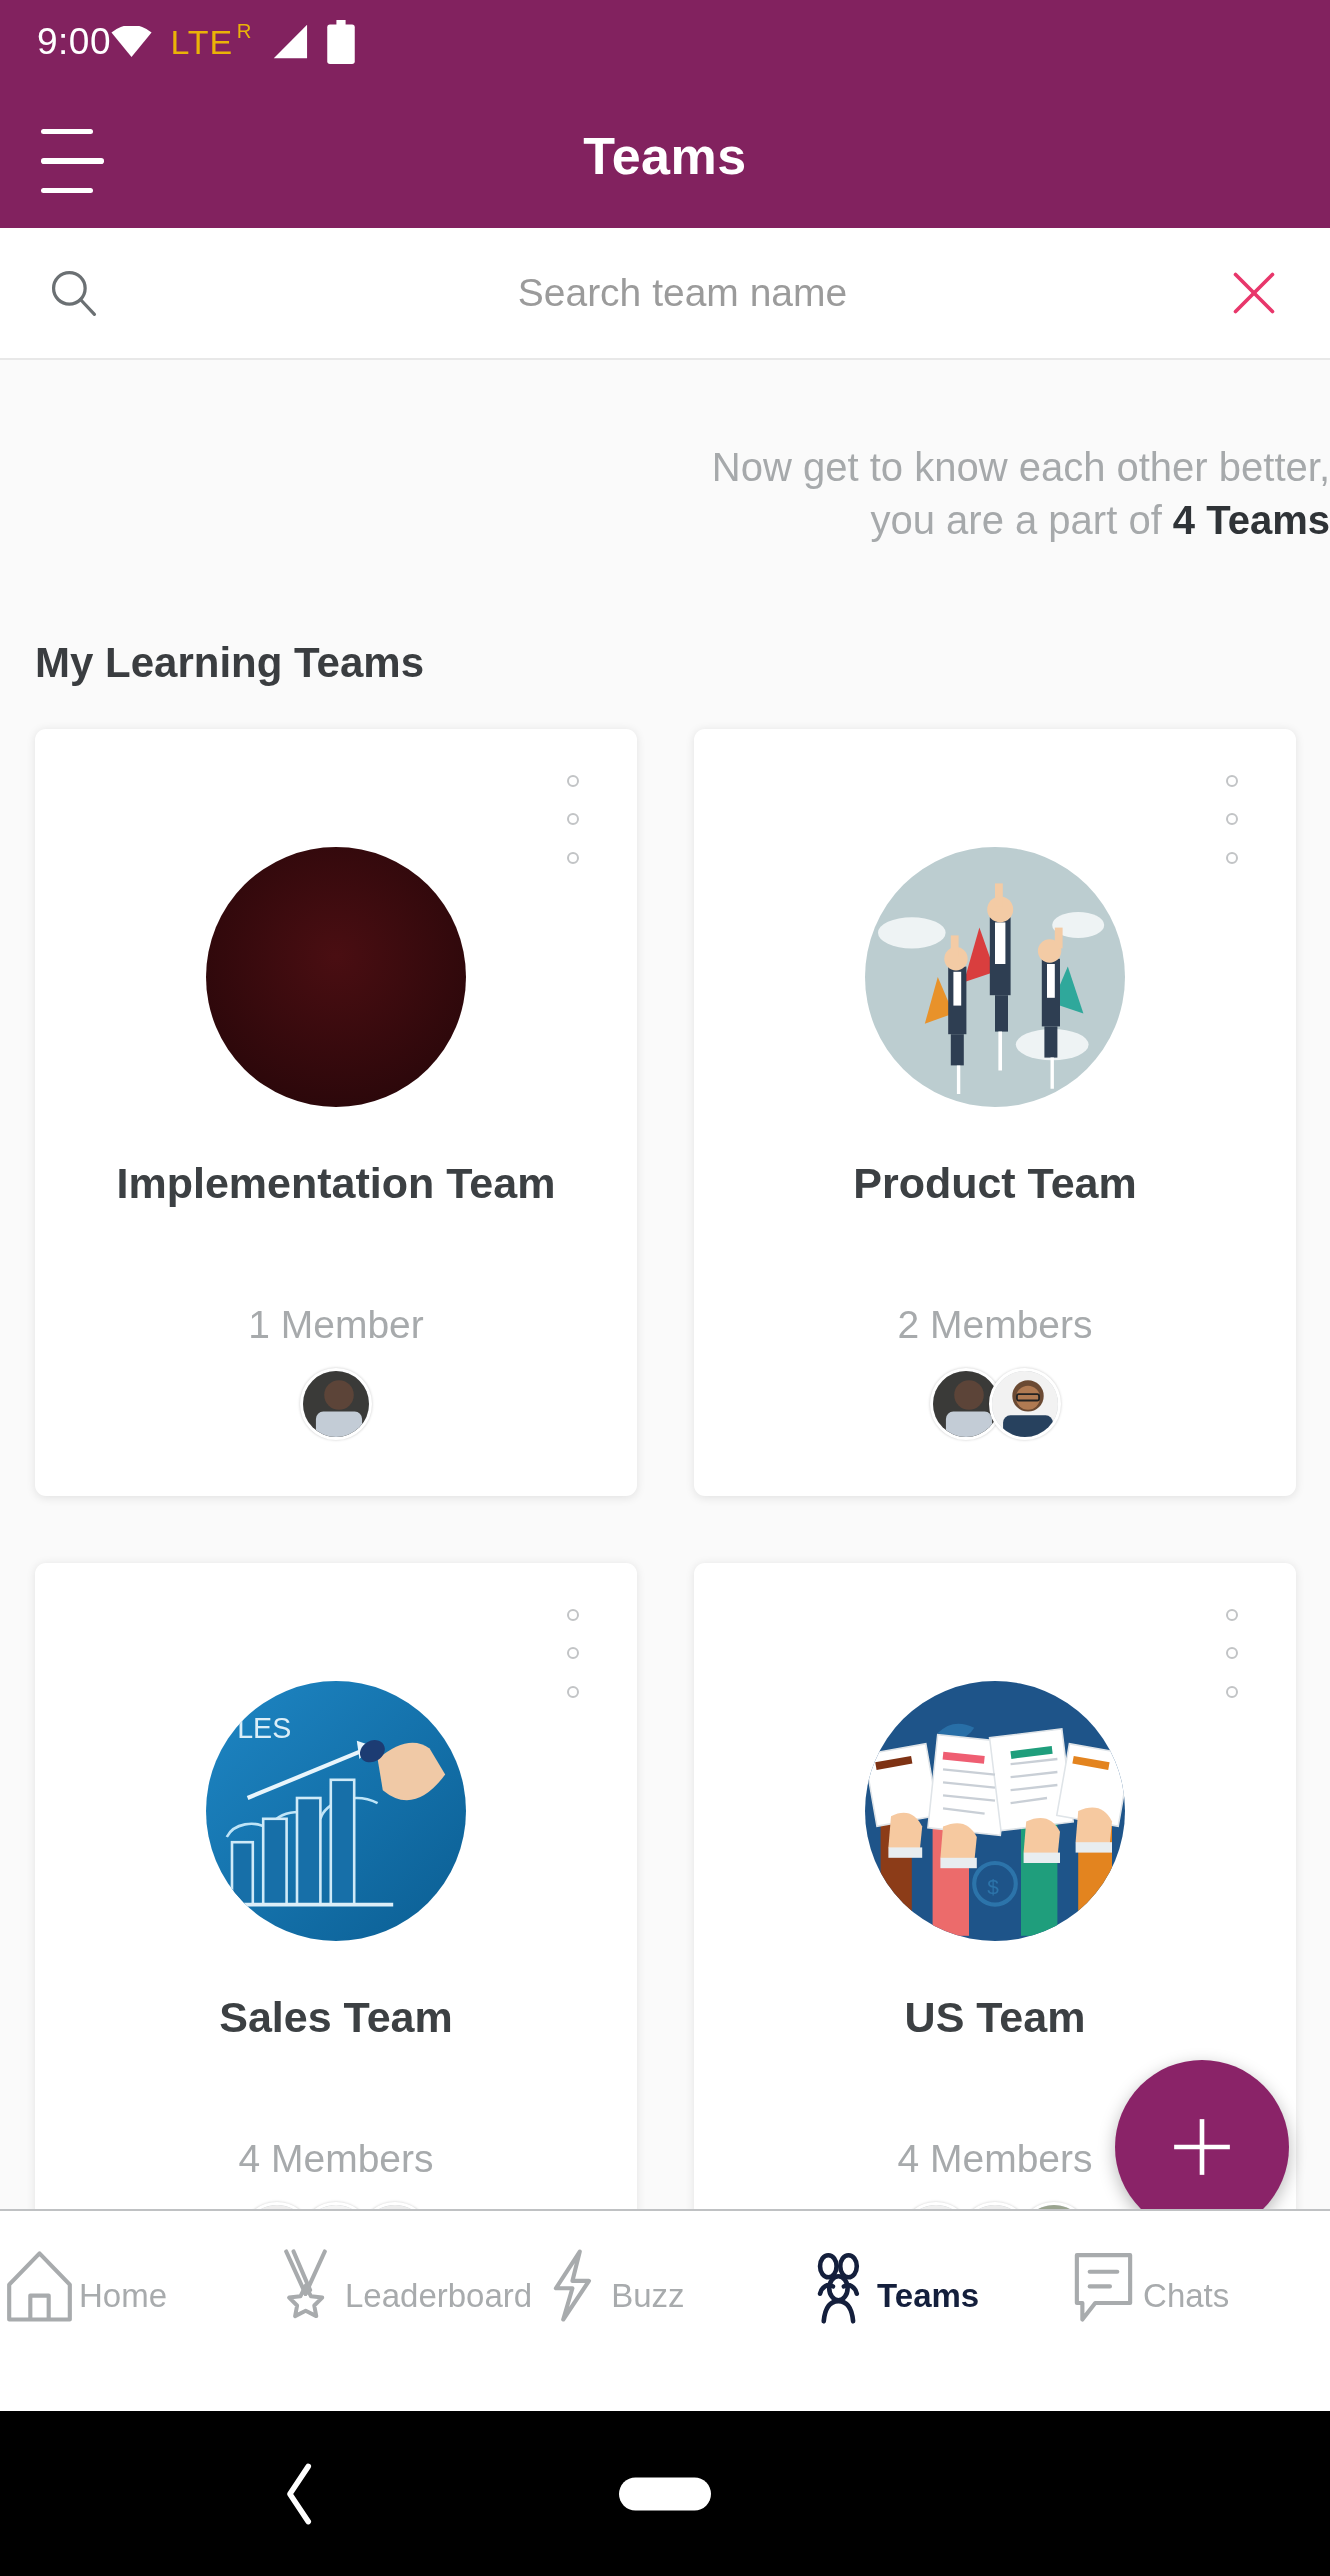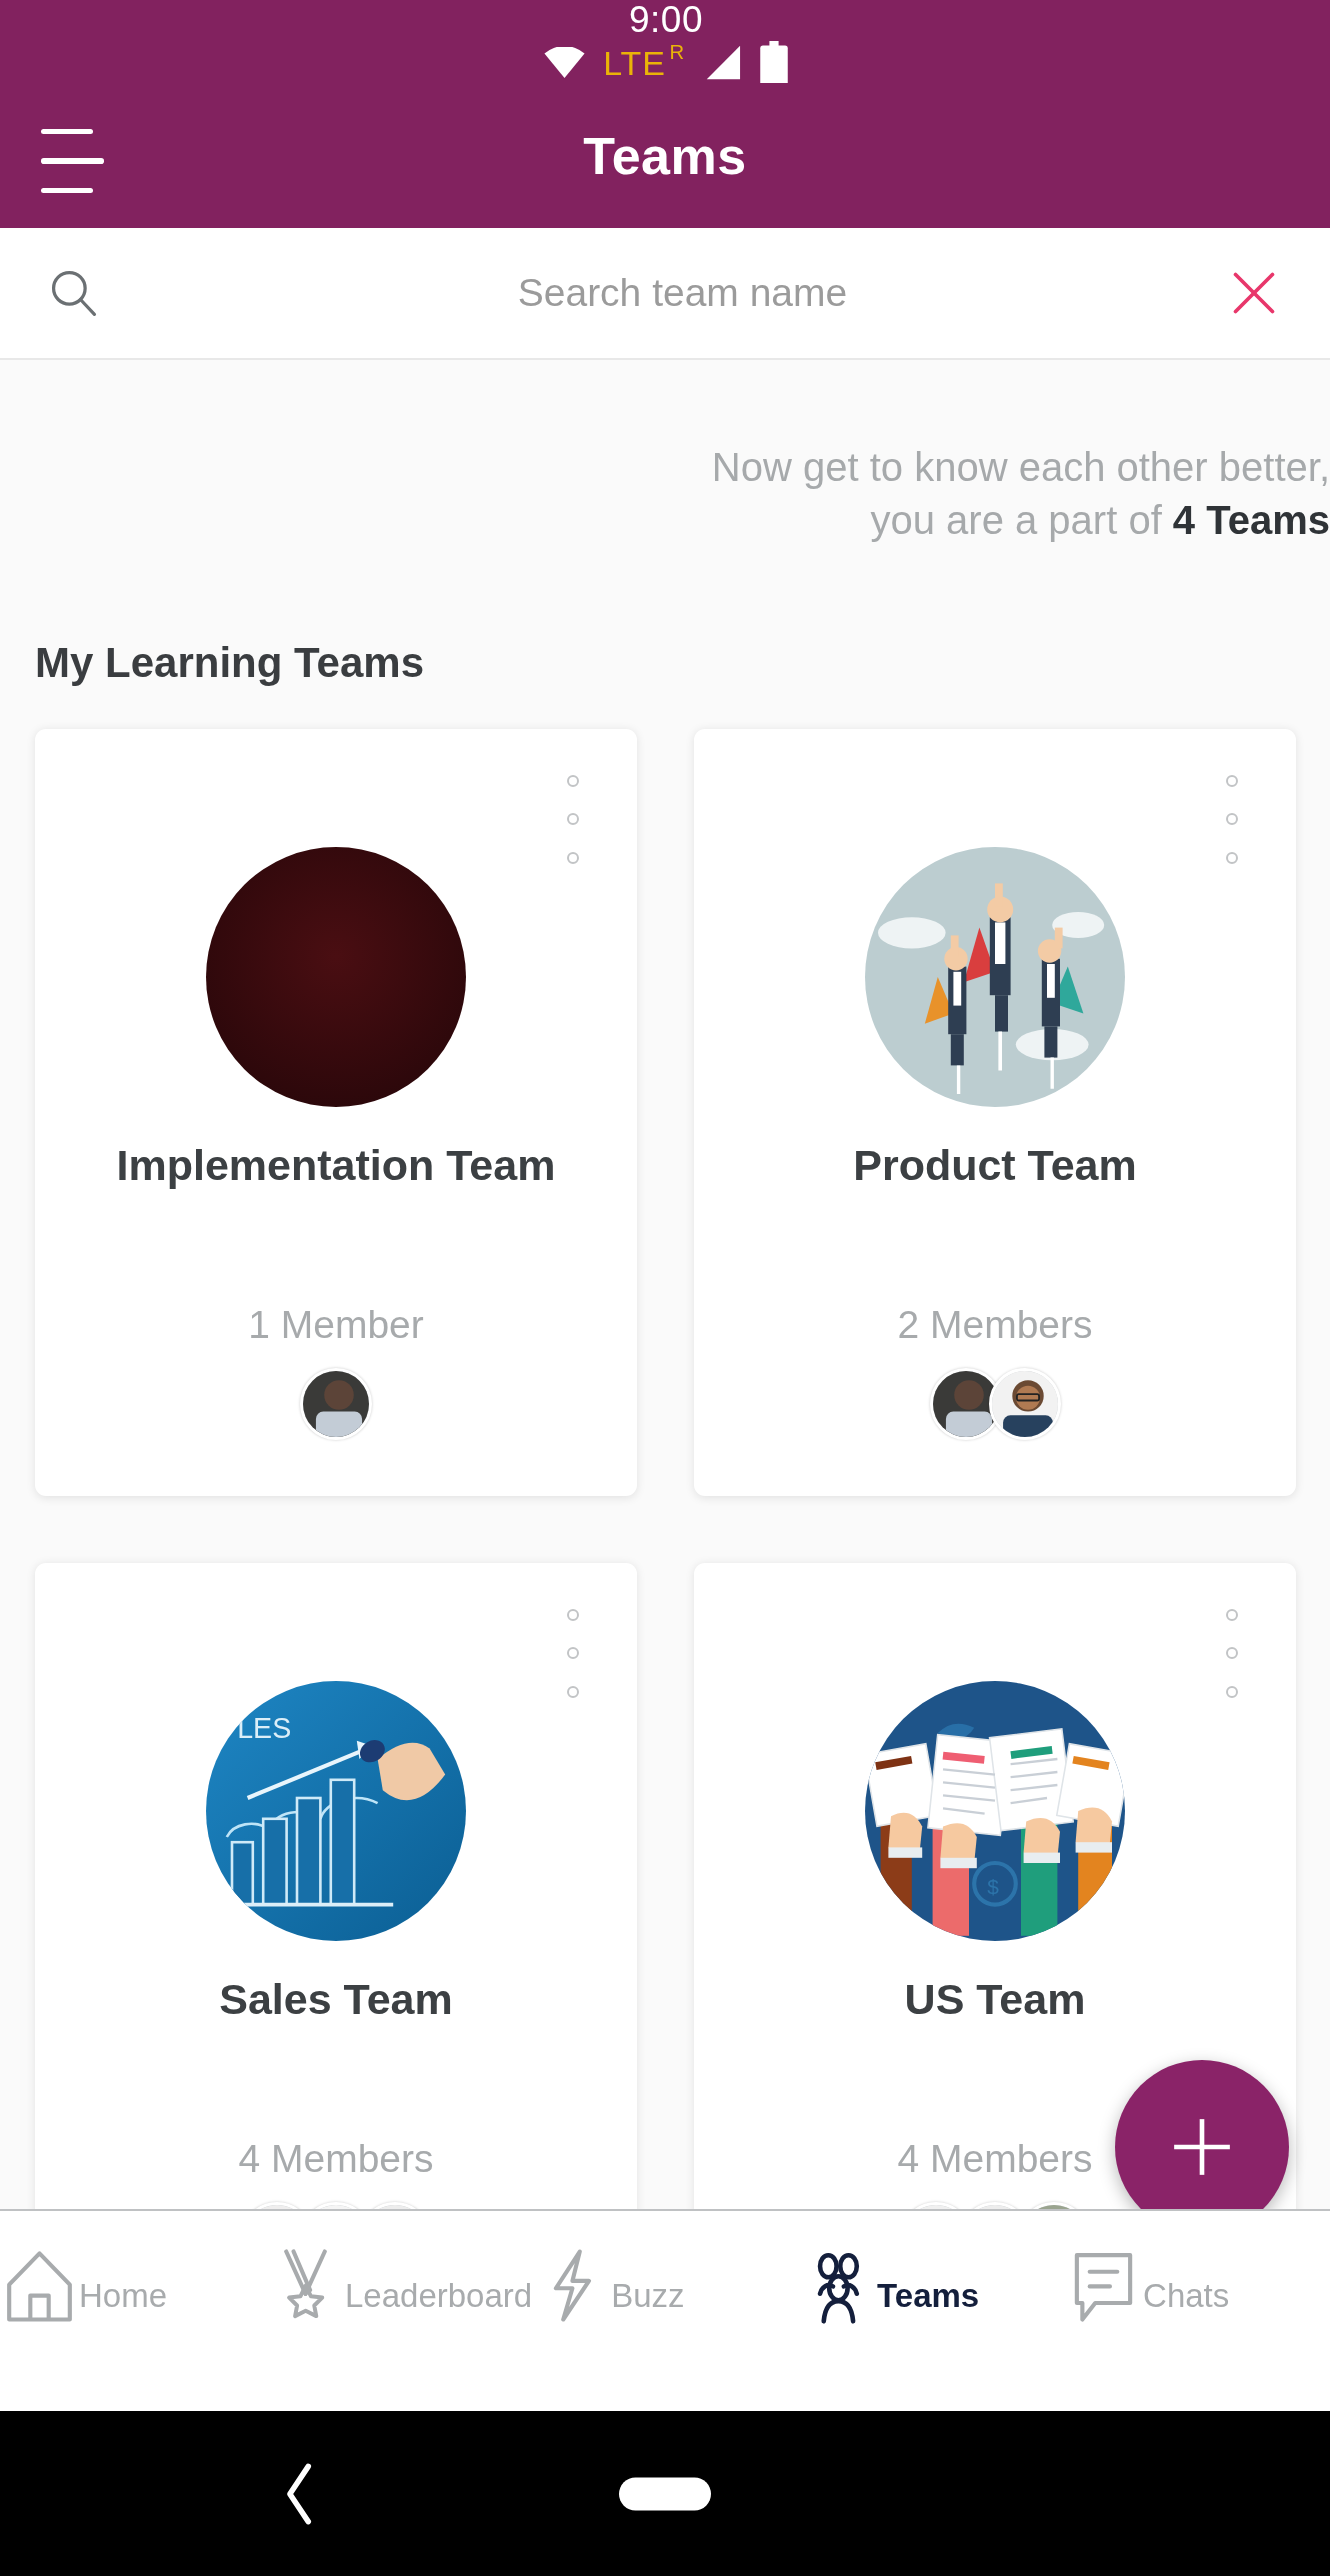--- a/index.html
+++ b/index.html
@@ -8,23 +8,22 @@
     font-family:"Liberation Sans", sans-serif;
     background:#ffffff;
     overflow:hidden;
     position:relative;
   }
 
   
   .status-bar{
     position:absolute; top:0; left:0; width:1330px; height:83px;
     background:#82225F;
-    display:flex; align-items:center; justify-content:center;
+    display:flex; align-items:center; justify-content:flex-start;
     padding:0 35px 0 37px;
-    flex-direction:column;
   }
   .status-time{ color:#fff; font-size:37px; letter-spacing:0.5px; }
   .status-right{ display:flex; align-items:center; gap:18.5px; }
   .wifi-ic{ width:41px; height:31px; display:block; }
   .lte-wrap{ display:flex; align-items:flex-start; color:#eab308; }
   .lte-txt{ font-size:34px; letter-spacing:0.9px; line-height:1; }
   .lte-sup{ font-size:20.3px; line-height:1; margin-left:3.7px; margin-top:-3.7px; }
   .sig-ic{ width:39px; height:37px; display:block; }
   .bat-ic{ width:28px; height:44px; display:block; }
 
@@ -104,21 +103,21 @@
     align-items:center; cursor:pointer;
   }
   .kebab span{ width:12px; height:12px; border-radius:50%;
     border:2.8px solid #c2c4c6; box-sizing:border-box; background:transparent; }
 
   .team-thumb{
     width:260px; height:260px; border-radius:50%;
     overflow:hidden; position:relative; flex:none;
   }
   .team-name{
-    margin-top:33px; width:92%; text-align:center;
+    margin-top:51px; width:92%; text-align:center;
     font-size:43px; font-weight:bold; color:#3c4043; line-height:1.2;
   }
   .team-count{
     margin-top:auto; margin-bottom:20.3px;
     font-size:39px; color:#a7aaac;
   }
   .avatars{
     display:flex; justify-content:center; margin-bottom:54px; height:74px;
   }
   .avatars .av{

